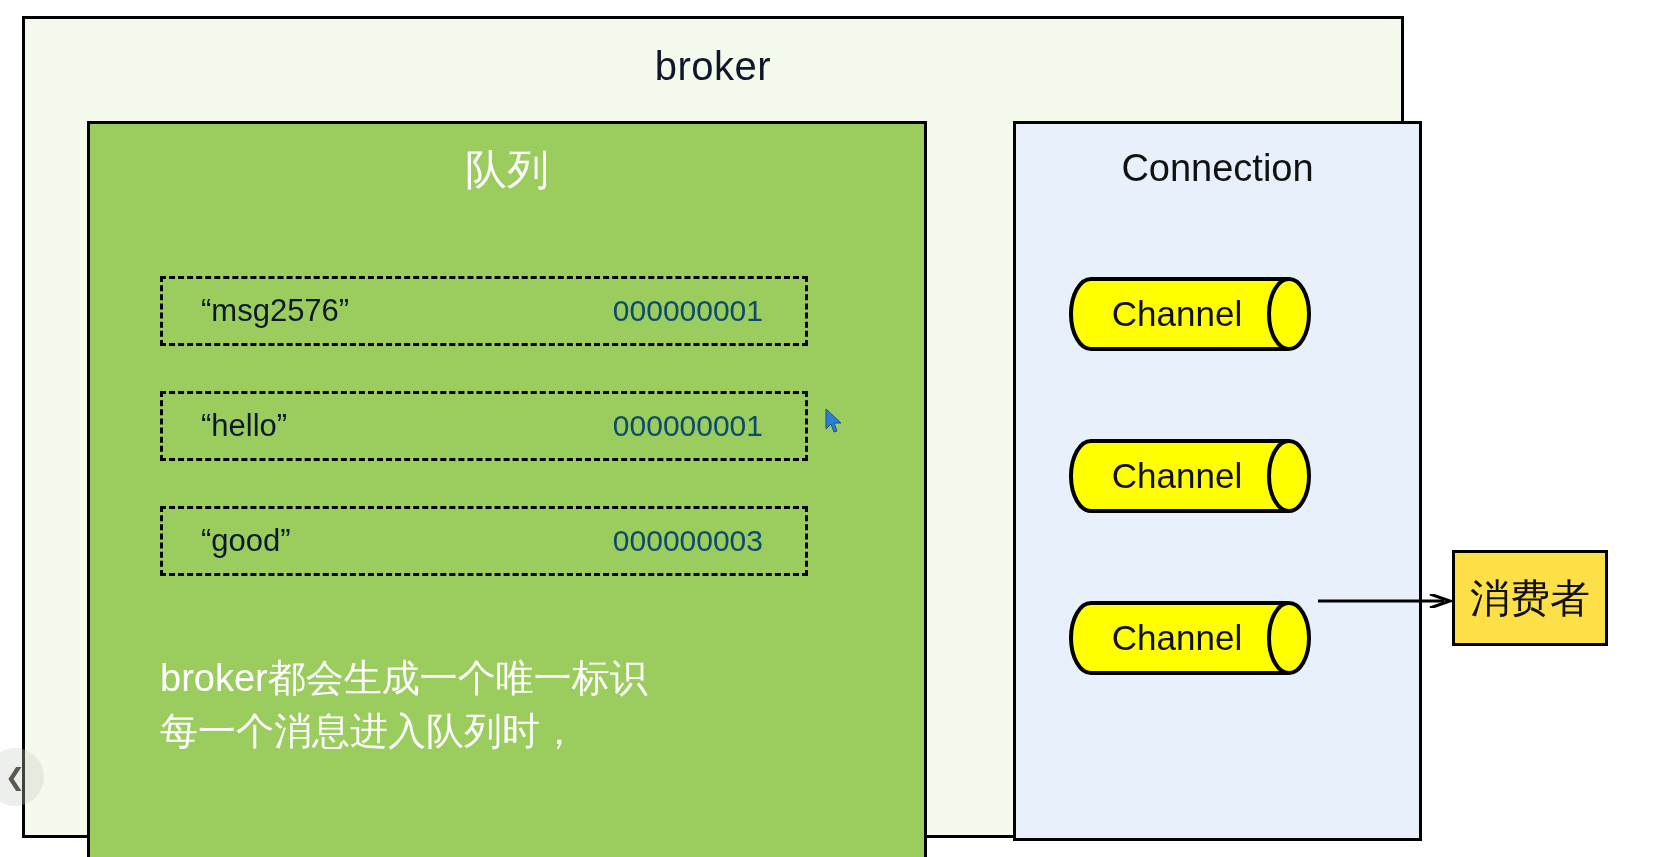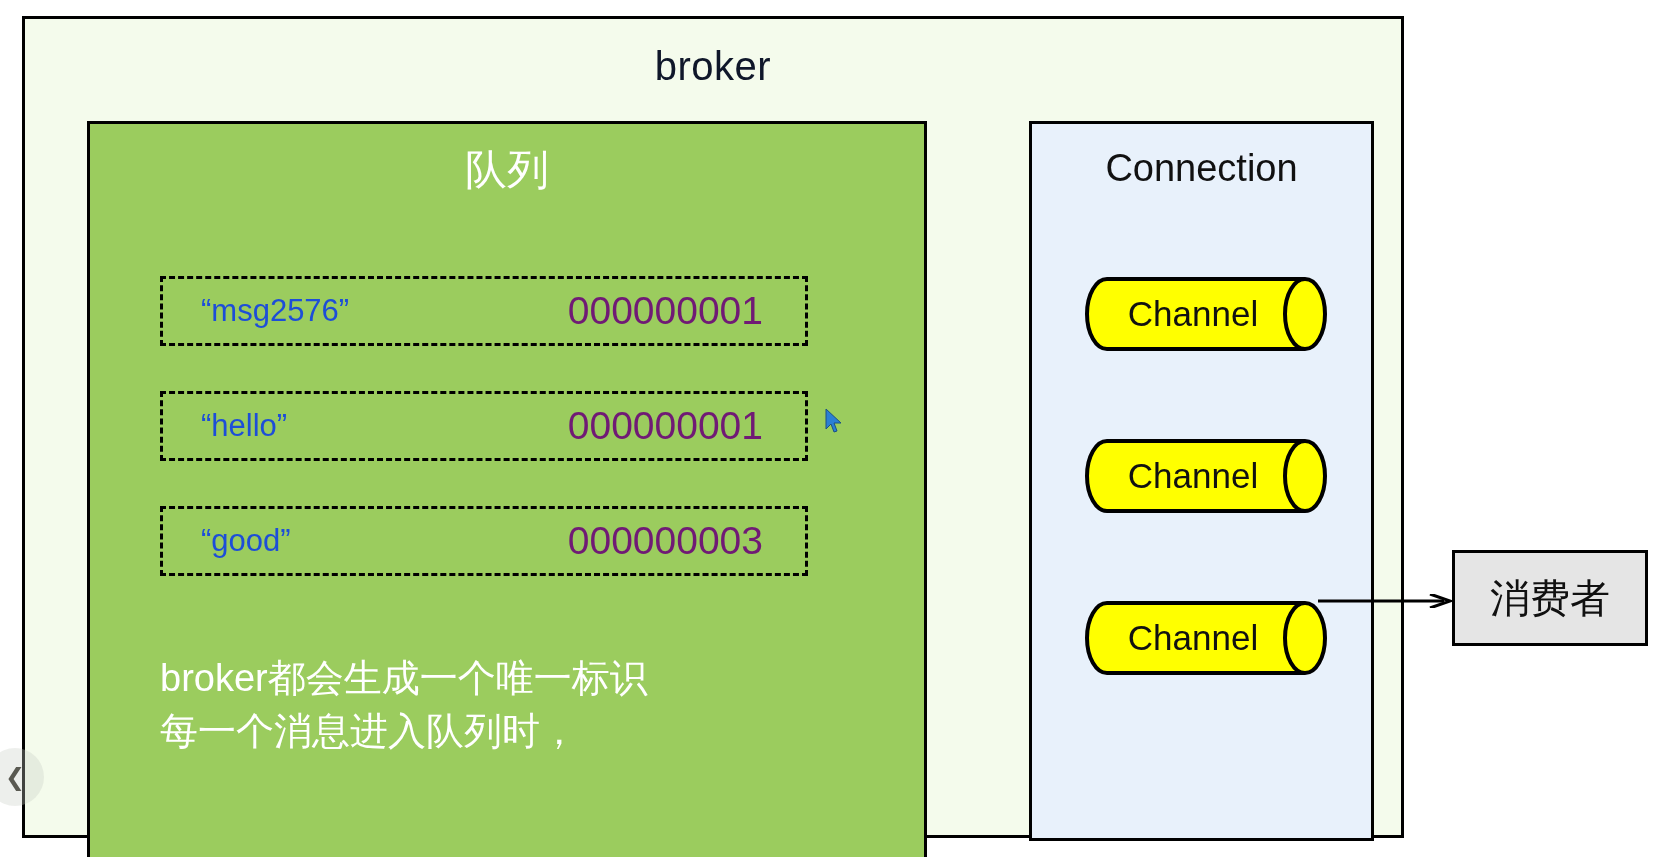--- a/index.html
+++ b/index.html
@@ -73,29 +73,29 @@
     height: 70px;
     margin-bottom: 45px;
     border: 3px dashed #000000;
     display: flex;
     align-items: center;
   }
   .msg-name {
     position: absolute;
     left: 38px;
     font-size: 31px;
-    color: #1d4ed8;
+    color: #0f172a;
     white-space: nowrap;
   }
   .msg-id {
     position: absolute;
     right: 42px;
-    font-size: 39px;
+    font-size: 30px;
     letter-spacing: 0px;
-    color: #701a75;
+    color: #0c4a6e;
     white-space: nowrap;
     margin-left: 48px;
   }
 
   
   .queue-note {
     position: absolute;
     left: 70px;
     top: 528px;
     width: 720px;
@@ -103,25 +103,24 @@
     font-size: 38px;
     line-height: 53px;
   }
   .queue-note div { white-space: nowrap; }
 
   
   .connection-box {
     position: absolute;
     left: 988px;
     top: 102px;
-    width: 345px;
+    width: 409px;
     height: 720px;
     background: #e8f1fb;
     border: 3px solid #000000;
-    margin-left: 16px;
   }
   .connection-title {
     position: absolute;
     left: 0;
     top: 18px;
     width: 100%;
     text-align: center;
     font-size: 38px;
     line-height: 52px;
     color: #111111;
@@ -150,23 +149,23 @@
   }
   .ch1 { top: 152px; }
   .ch2 { top: 314px; }
   .ch3 { top: 476px; }
 
   
   .consumer-box {
     position: absolute;
     left: 1452px;
     top: 550px;
-    width: 196px;
+    width: 156px;
     height: 96px;
-    background: #e5e5e5;
+    background: #fde047;
     border: 3px solid #000000;
     display: flex;
     align-items: center;
     justify-content: center;
     font-size: 40px;
     color: #111111;
   }
   .arrow-line {
     position: absolute;
     left: 1318px;

